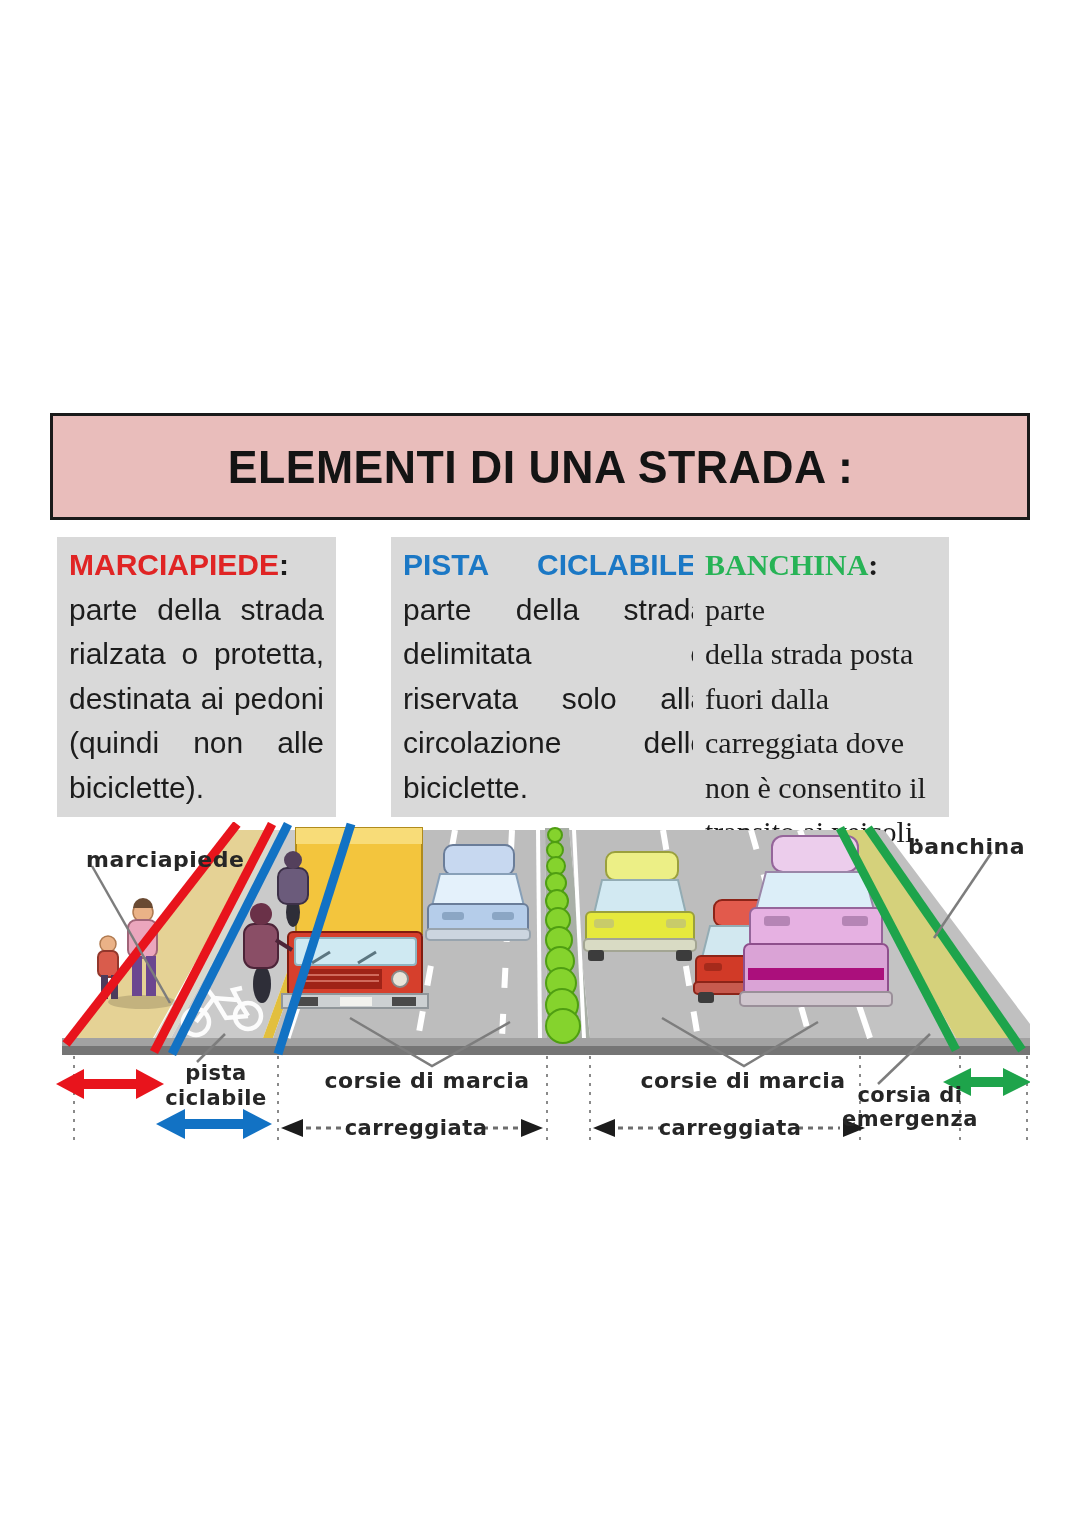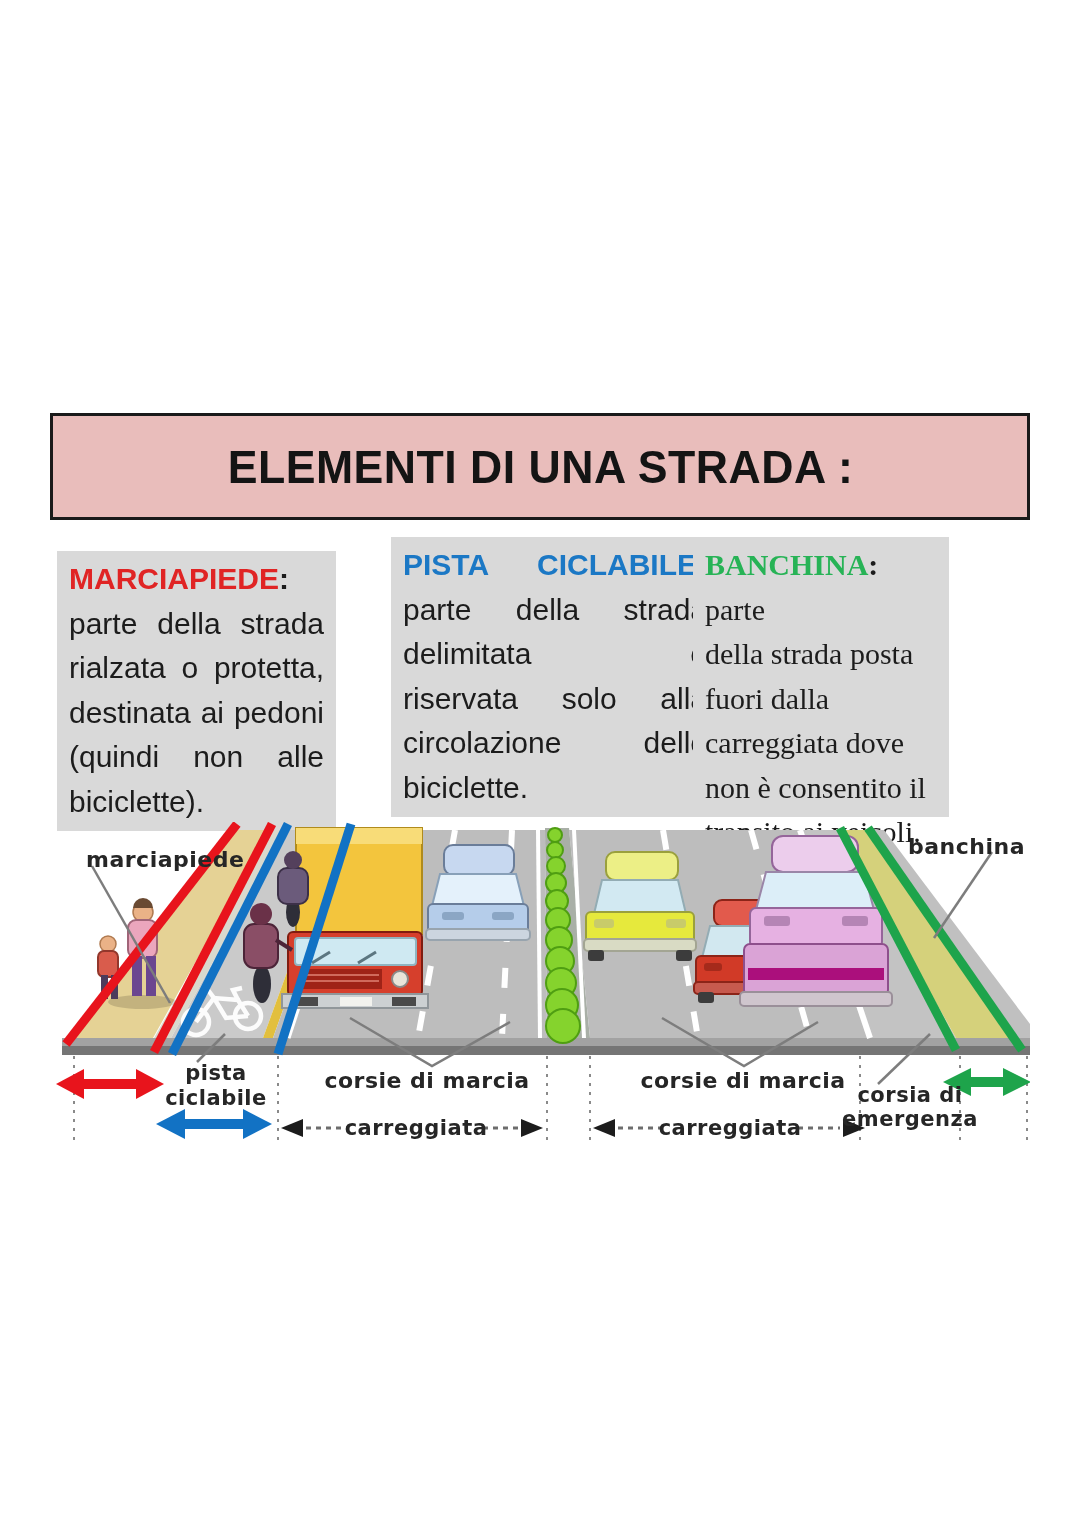--- a/index.html
+++ b/index.html
@@ -26,21 +26,21 @@
   .def-card {
     position:absolute; top:537px;
     box-sizing:border-box;
     padding:6px 12px 10px 12px;
     height:280px;
     font-size:30px; line-height:44.5px; color:#1c1c1c;
     white-space:pre-line;
   }
   .def-card.justified { text-align:justify; text-align-last:justify; }
   .def-card.leftal { text-align:left; }
-  .card-1 { left:57px;  width:279px;margin-top:14px; }
+  .card-1 { left:57px;  width:279px; }
   .card-2 { left:391px; width:328px; }
   .card-3 { left:693px; width:256px;font-family:Liberation Serif, serif; }
   .term { font-weight:bold; }
   .colon { color:#1c1c1c; font-weight:bold; }
   .diagram-wrap { position:absolute; left:50px; top:822px; width:980px; height:353px; }
   .dlabel {
     font-family:"DejaVu Sans", sans-serif;
     font-weight:bold; font-size:21px; fill:#262626; letter-spacing:0.5px;
   }
   .dlabel-big { font-size:22px; }

